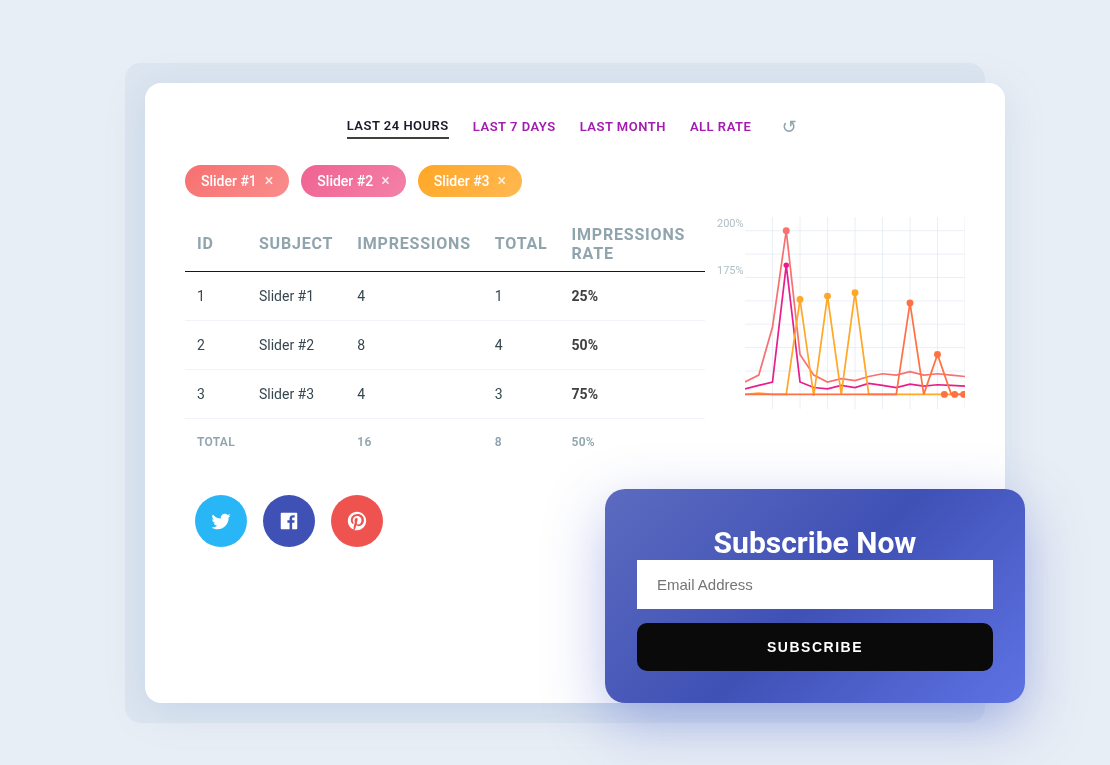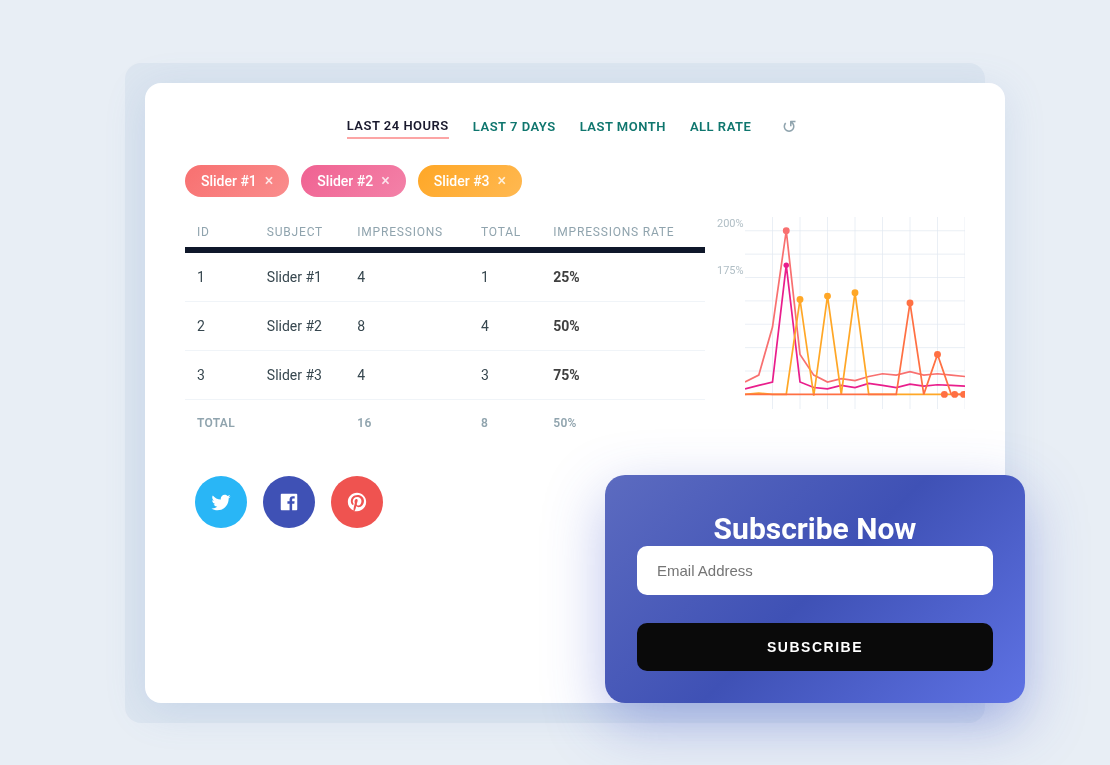--- a/index.html
+++ b/index.html
@@ -39,29 +39,29 @@
       display: flex;
       align-items: center;
       gap: 24px;
       margin-bottom: 24px;
       justify-content: center;
     }
 
     .time-filter {
       font-size: 13px;
       font-weight: 600;
-      color: #0f766e;
+      color: #a21caf;
       letter-spacing: 0.5px;
       cursor: pointer;
       padding: 4px 0;
     }
 
     .time-filter.active {
       color: #1a1a2e;
-      border-bottom: 2px solid #fca5a5;
+      border-bottom: 2px solid #404040;
     }
 
     .refresh-btn {
       width: 28px;
       height: 28px;
       border: none;
       background: none;
       cursor: pointer;
       color: #90a4ae;
       font-size: 18px;
@@ -111,26 +111,26 @@
       flex: 0 0 520px;
     }
 
     .data-table {
       width: 100%;
       border-collapse: collapse;
     }
 
     .data-table th {
       text-align: left;
-      font-size: 12px;
-      font-weight: 400;
+      font-size: 16px;
+      font-weight: 700;
       color: #90a4ae;
       letter-spacing: 0.8px;
       padding: 8px 12px;
-      border-bottom: 6px solid #0f172a;
+      border-bottom: 1px solid #0f172a;
     }
 
     .data-table td {
       padding: 16px 12px;
       font-size: 14px;
       color: #37474f;
       border-bottom: 1px solid #f0f4f8;
     }
 
     .data-table .rate-cell {
@@ -217,25 +217,25 @@
       font-size: 30px;
       font-weight: 700;
       color: white;
       text-align: center;
     }
 
     .subscribe-email {
       width: 100%;
       padding: 16px 20px;
       border: none;
-      border-radius: 10px;
+      border-radius: 0;
       font-size: 15px;
       color: #999;
       background: white;
-      margin-bottom: 28px;
+      margin-bottom: 14px;
       outline: none;
     }
 
     .subscribe-btn {
       width: 100%;
       padding: 16px;
       border: none;
       border-radius: 10px;
       background: #0a0a0a;
       color: #ffffff;

